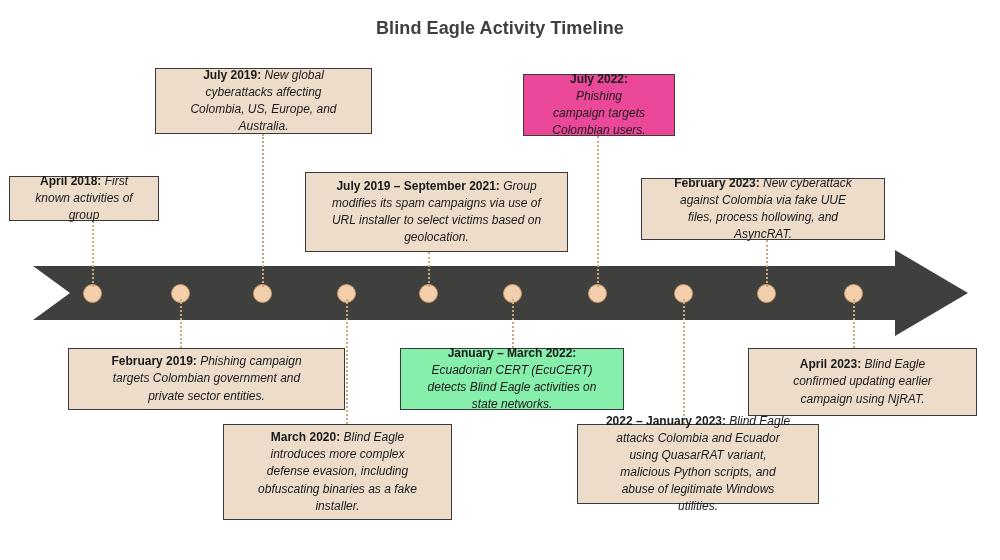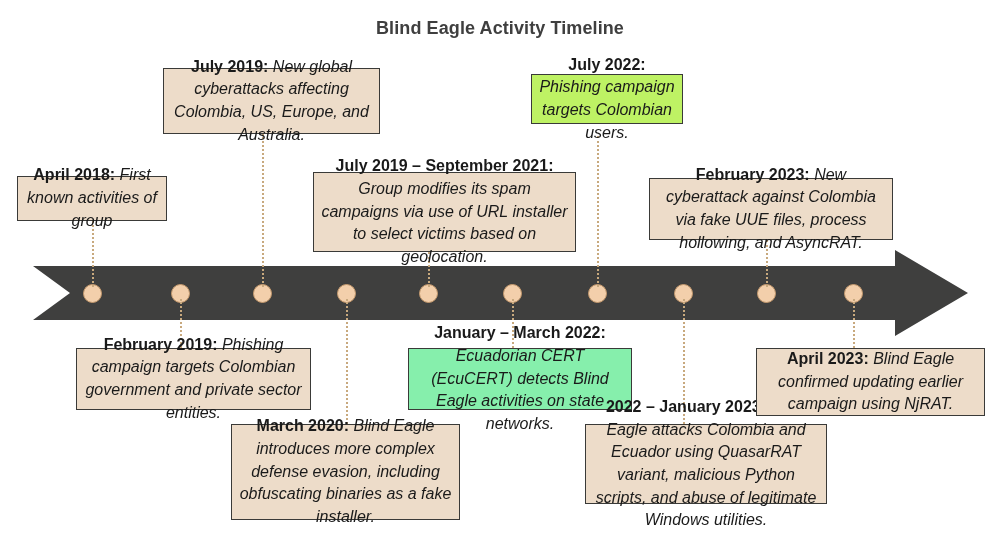--- a/index.html
+++ b/index.html
@@ -64,30 +64,29 @@
     border: 1px solid #C59A6E;
     box-sizing: border-box;
   }
 
   
   .event-box {
     position: absolute;
     box-sizing: border-box;
     background: #EDDCC9;
     border: 1.6px solid #3a3a38;
-    padding: 7px 6px;
+    padding: 7px 25px;
     text-align: center;
-    font-size: 16px;
+    font-size: 12px;
     line-height: 1.42;
     font-style: italic;
     color: #1a1a1a;
     display: flex;
     align-items: center;
     justify-content: center;
-    margin-left: 8px;
   }
   .event-box .txt { display: block; width: 100%; }
   .event-box b {
     font-style: normal;
     font-weight: bold;
   }
 </style>
 </head>
 <body>
 
@@ -120,36 +119,36 @@
       <div class="connector" style="left: 512px; top: 299px; height: 49px; border-left-color: rgb(200, 169, 126);"></div>
       <div class="connector" style="left: 597px; top: 136px; height: 151px; border-left-color: rgb(200, 169, 126);"></div>
       <div class="connector" style="left: 683px; top: 299px; height: 125px; border-left-color: rgb(200, 169, 126);"></div>
       <div class="connector" style="left: 766px; top: 240px; height: 47px; border-left-color: rgb(200, 169, 126);"></div>
       <div class="connector" style="left: 853px; top: 299px; height: 49px; border-left-color: rgb(200, 169, 126);"></div>
     </div>
   <div id="boxes-layer">
       <div class="event-box" style="left: 9px; top: 176px; width: 150px; height: 45px; background: rgb(237, 220, 201); border-color: rgb(58, 58, 56); justify-content: center;">
         <span class="txt"><b>April 2018:</b><span> First known activities of group</span></span>
       </div>
-      <div class="event-box" style="left: 68px; top: 348px; width: 235px; height: 62px; background: rgb(237, 220, 201); border-color: rgb(58, 58, 56);">
+      <div class="event-box" style="left: 68px; top: 348px; width: 277px; height: 62px; background: rgb(237, 220, 201); border-color: rgb(58, 58, 56);">
         <span class="txt"><b>February 2019:</b><span> Phishing campaign targets Colombian government and private sector entities.</span></span>
       </div>
       <div class="event-box" style="left: 155px; top: 68px; width: 217px; height: 66px; background: rgb(237, 220, 201); border-color: rgb(58, 58, 56);">
         <span class="txt"><b>July 2019:</b><span> New global cyberattacks affecting Colombia, US, Europe, and Australia.</span></span>
       </div>
       <div class="event-box" style="left: 223px; top: 424px; width: 229px; height: 96px; background: rgb(237, 220, 201); border-color: rgb(58, 58, 56);">
         <span class="txt"><b>March 2020:</b><span> Blind Eagle introduces more complex defense evasion, including obfuscating binaries as a fake installer.</span></span>
       </div>
       <div class="event-box" style="left: 305px; top: 172px; width: 263px; height: 80px; background: rgb(237, 220, 201); border-color: rgb(58, 58, 56);">
         <span class="txt"><b>July 2019 – September 2021:</b><span>  Group modifies its spam campaigns via use of URL installer to select victims based on geolocation.</span></span>
       </div>
       <div class="event-box" style="left: 400px; top: 348px; width: 224px; height: 62px; background: #86efac; border-color: rgb(58, 58, 56);">
         <span class="txt"><b>January – March 2022:</b><span> Ecuadorian CERT (EcuCERT) detects Blind Eagle activities on state networks.</span></span>
       </div>
-      <div class="event-box" style="left: 523px; top: 74px; width: 152px; height: 50px; background: #bef264; border-color: rgb(58, 58, 56); justify-content: flex-end;">
+      <div class="event-box" style="left: 523px; top: 74px; width: 152px; height: 62px; background: #ec4899; border-color: rgb(58, 58, 56); justify-content: flex-end;">
         <span class="txt"><b>July 2022:</b><span> Phishing campaign targets Colombian users.</span></span>
       </div>
       <div class="event-box" style="left: 577px; top: 424px; width: 242px; height: 80px; background: rgb(237, 220, 201); border-color: rgb(58, 58, 56);">
         <span class="txt"><b>2022 – January 2023:</b><span> Blind Eagle attacks Colombia and Ecuador using QuasarRAT variant, malicious Python scripts, and abuse of legitimate Windows utilities.</span></span>
       </div>
       <div class="event-box" style="left: 641px; top: 178px; width: 244px; height: 62px; background: rgb(237, 220, 201); border-color: rgb(58, 58, 56);">
         <span class="txt"><b>February 2023:</b><span> New cyberattack against Colombia via fake UUE files, process hollowing, and AsyncRAT.</span></span>
       </div>
       <div class="event-box" style="left: 748px; top: 348px; width: 229px; height: 68px; background: rgb(237, 220, 201); border-color: rgb(58, 58, 56);">
         <span class="txt"><b>April 2023:</b><span> Blind Eagle confirmed updating earlier campaign using NjRAT.</span></span>

